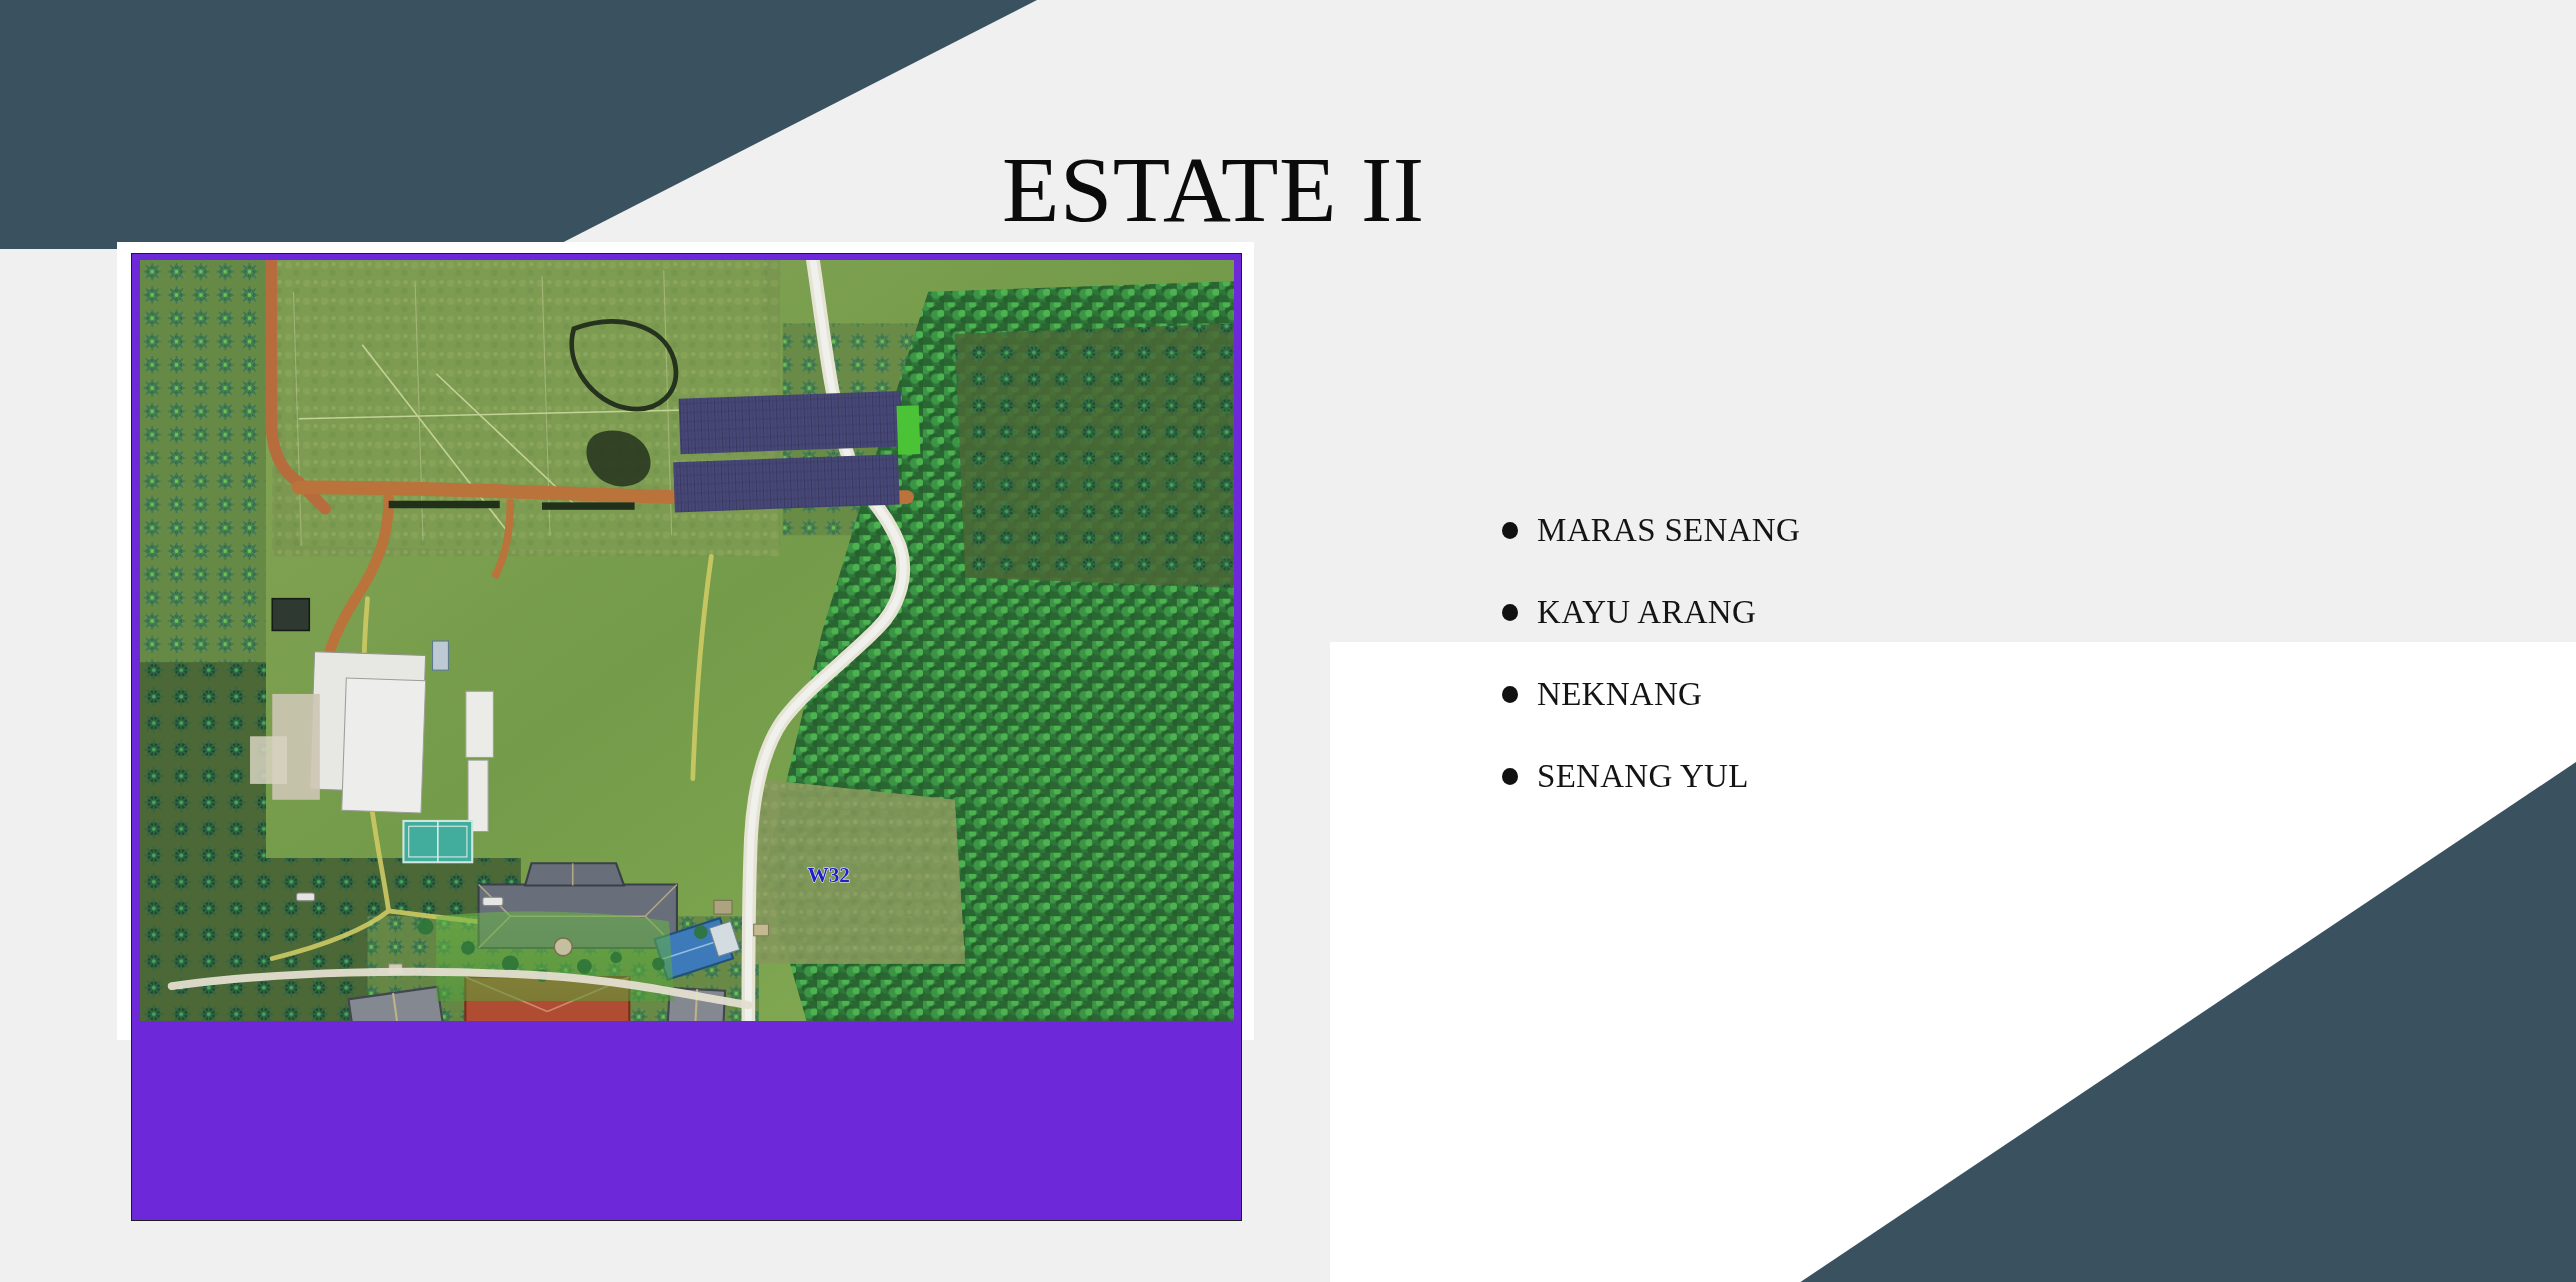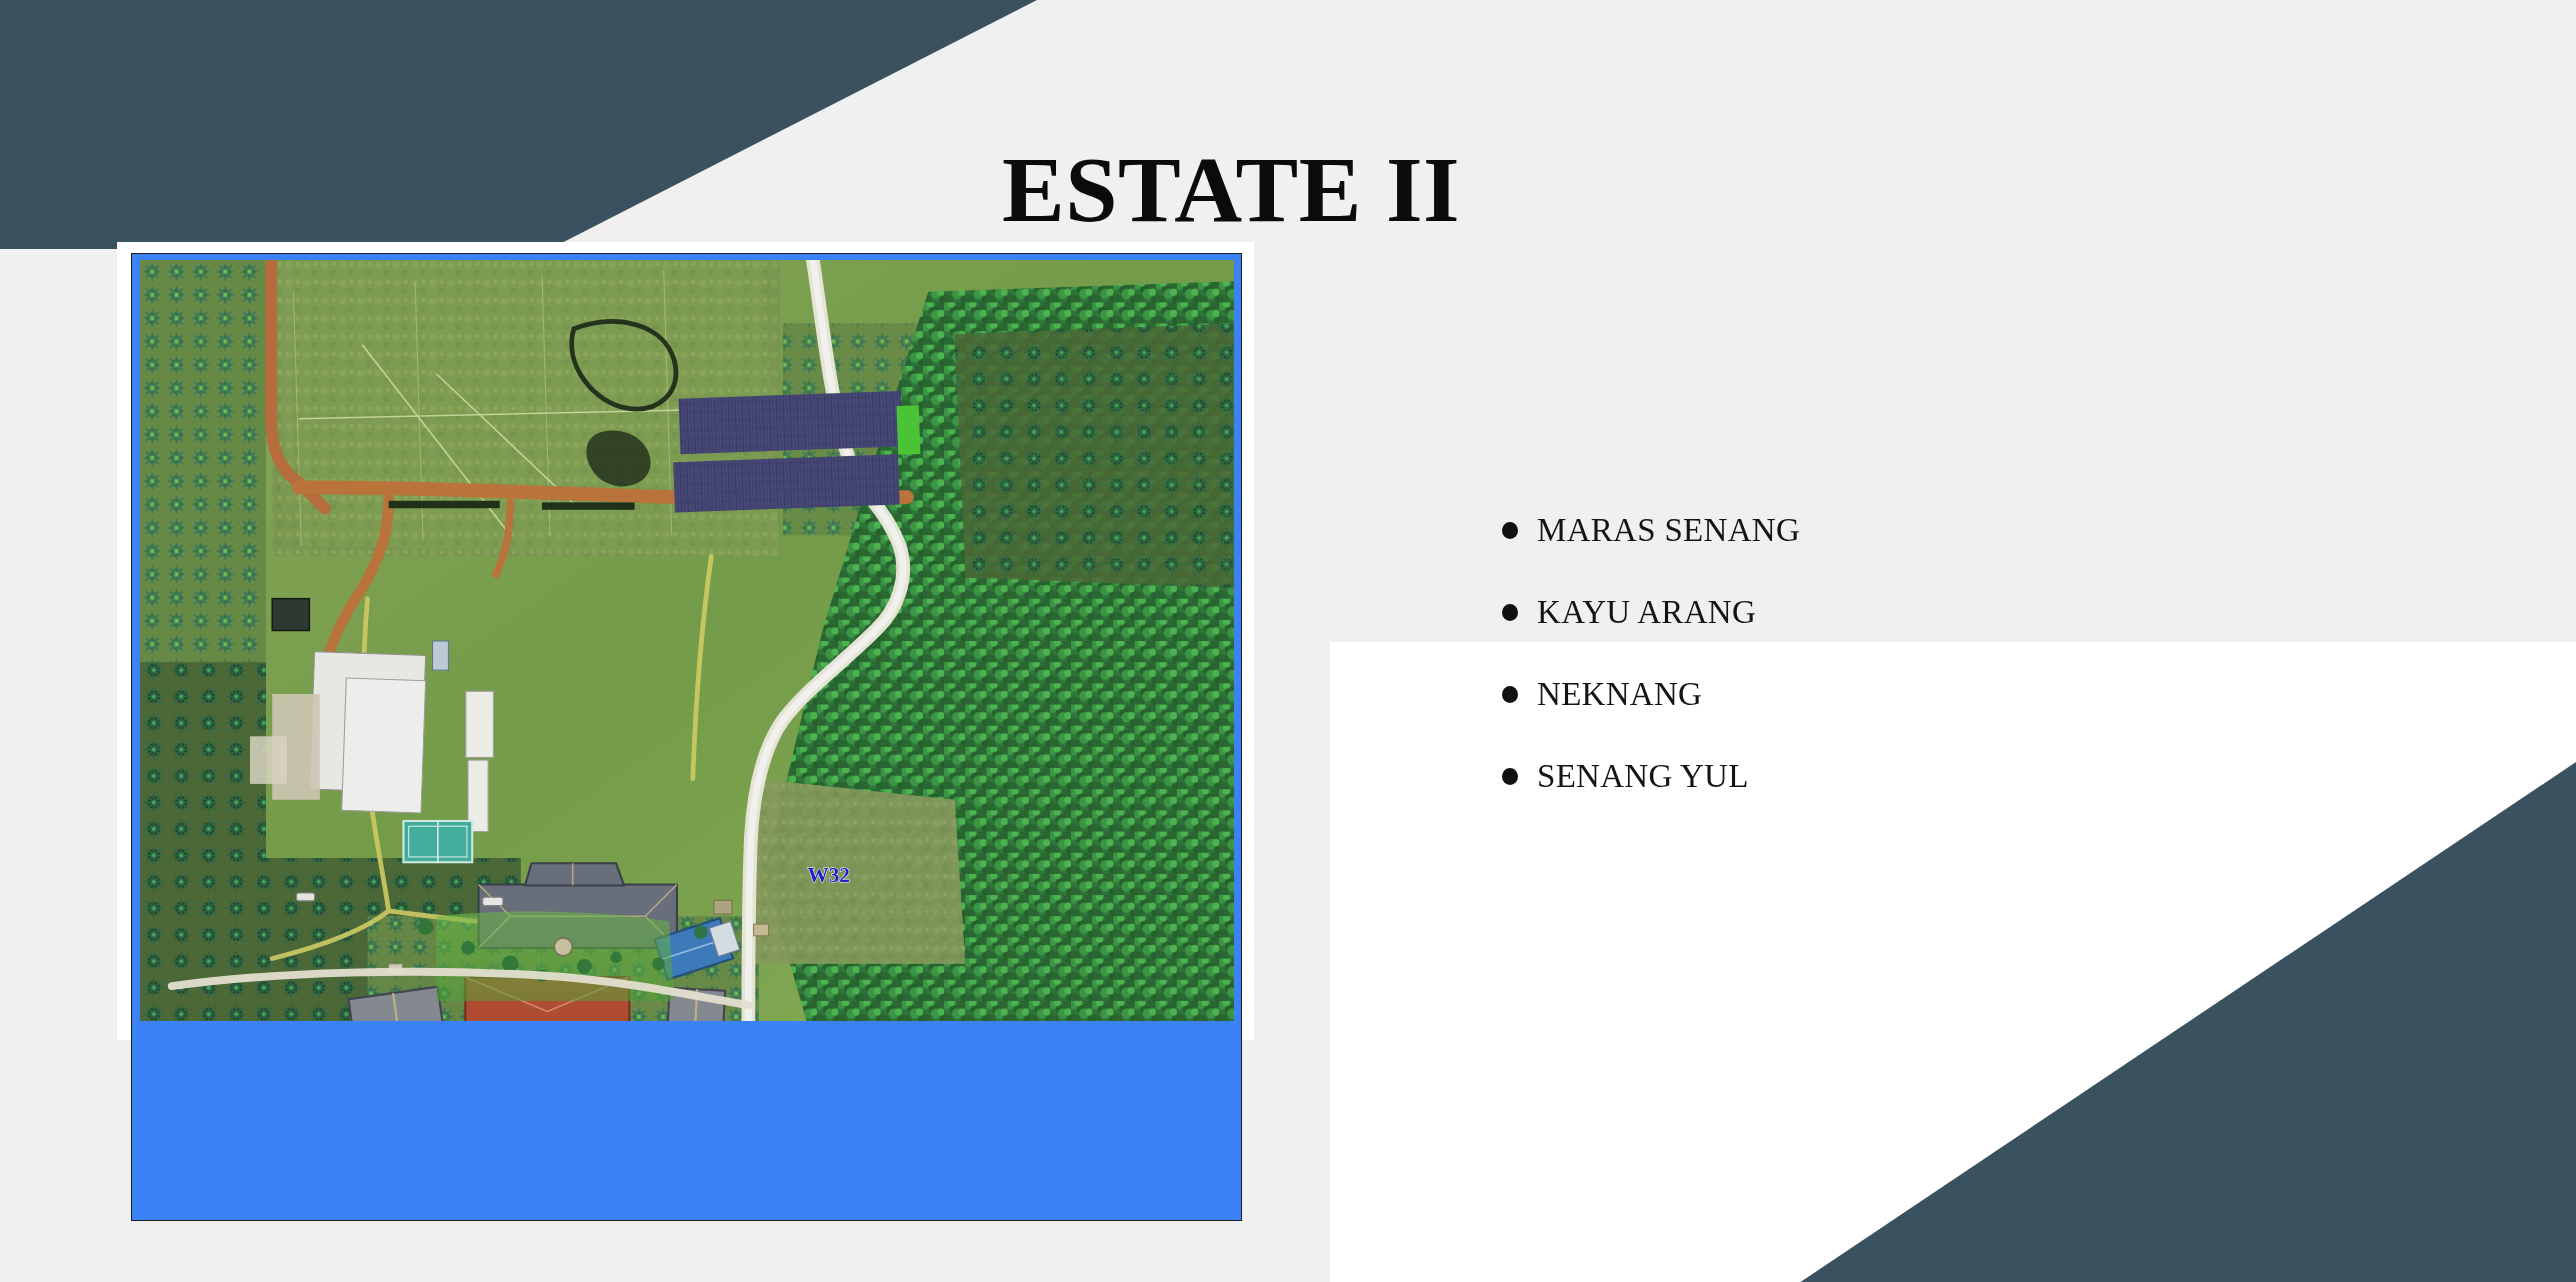--- a/index.html
+++ b/index.html
@@ -29,41 +29,41 @@
     background:#3a5160;
     clip-path:polygon(777px 0, 777px 521px, 0 521px);
   }
 
   
   #slide-title{
     position:absolute;
     left:1002px;top:79px;
     font-size:94px;
     line-height:1.0;
-    font-weight:700;
+    font-weight:400;
     letter-spacing:0.5px;
     color:#0b0b0b;
     font-family:"Liberation Serif", serif;
     white-space:nowrap;
   }
 
   
   #photo-frame{
     position:absolute;
     left:117px;top:242px;
     width:1137px;height:798px;
     background:#ffffff;
     box-sizing:border-box;
   }
   #photo-inner-border{
     position:absolute;
     left:13.8px;top:10.6px;
     width:1111px;height:968px;
     border:1.6px solid #1d1d1d;
-    background:#3b82f6;
+    background:#6d28d9;
     box-sizing:border-box;
   }
   #aerial-photo{
     position:absolute;
     left:8px;top:6.9px;
     width:1094px;height:761px;
     overflow:hidden;
     background:#5f8f3f;
   }
   #aerial-photo svg{display:block;width:100%;height:100%;}

